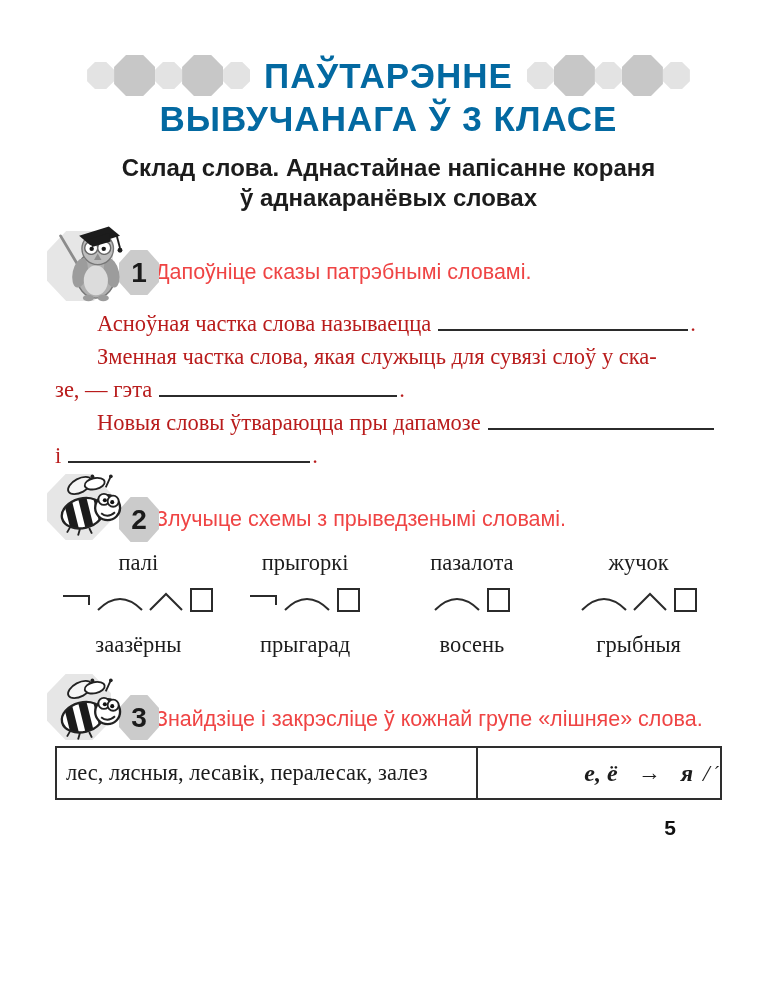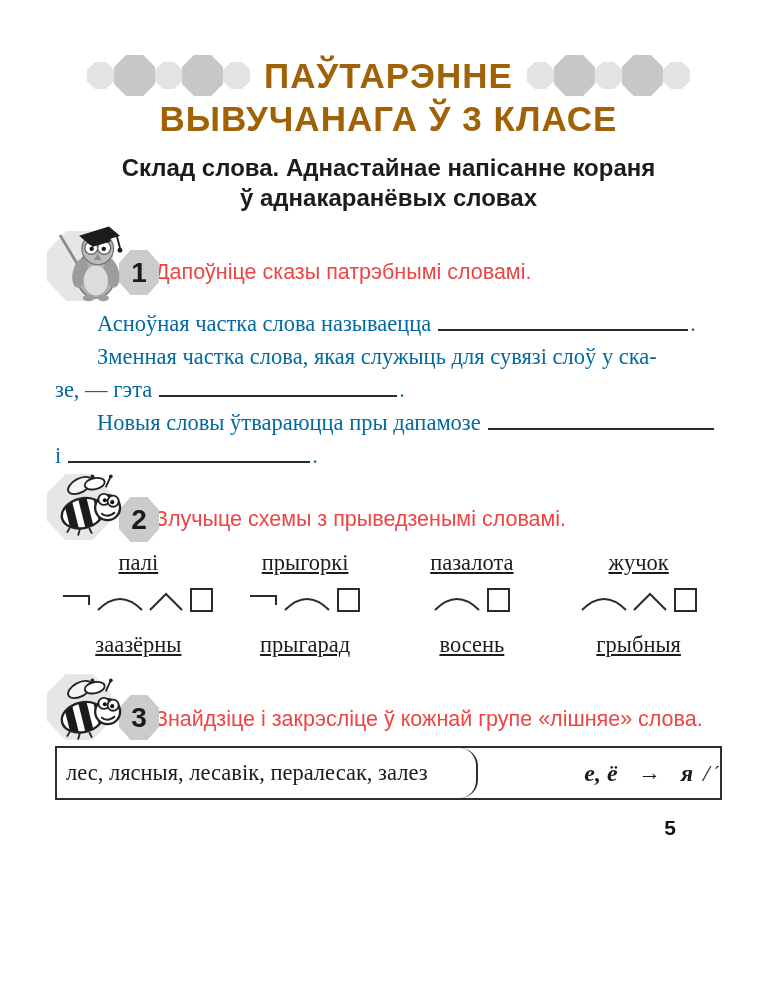--- a/index.html
+++ b/index.html
@@ -12,21 +12,21 @@
     font-family:"Liberation Sans",sans-serif;
     overflow:hidden;
     box-sizing:border-box;
     padding:0 46px 0 55px;
   }
   
   .hdr{padding-top:54px;text-align:center;}
   .hdr-line1{display:flex;align-items:center;justify-content:center;gap:16px;}
   .hdr h1{
     margin:0;font-size:35px;line-height:43px;font-weight:700;
-    letter-spacing:1px;color:#a16207;
+    letter-spacing:1px;color:#0369a1;
   }
   .octs{display:flex;align-items:center;gap:2px;}
   .oct{display:inline-block;background:#e3e3e3;
     clip-path:polygon(29% 0,71% 0,100% 29%,100% 71%,71% 100%,29% 100%,0 71%,0 29%);}
   .oct.small{width:27px;height:27px;margin:0 -2px;}
   .oct.large{width:41px;height:41px;background:#c7c7c7;z-index:1;}
   
   .lesson{margin-top:56px;text-align:center;}
   .lesson-label{font-size:27px;font-weight:700;letter-spacing:5px;}
   .lesson-bar{width:104px;height:7px;background:#c2c2c2;border-radius:3px;margin:4px auto 0;}
@@ -51,40 +51,40 @@
   .exh-2 .icon-bg{top:2px;left:-8px;width:64px;height:66px;}
   .exh-2 .num-badge{right:-4px;bottom:2px;}
   .exh-2 .ex-instruction{padding-bottom:12px;}
   .exh-3{margin-top:16px;height:64px;}
   .exh-3 .ex-icon{height:64px;}
   .exh-3 .icon-bg{top:-2px;left:-8px;width:64px;height:66px;}
   .exh-3 .num-badge{right:-4px;bottom:0;}
   .exh-3 .ex-instruction{padding-bottom:8px;}
   .animal-svg{position:relative;z-index:2;display:block;}
   .ex1-body{margin-top:2px;font-family:"Liberation Serif","DejaVu Serif",serif;
-    font-size:22.5px;line-height:33px;color:#0369a1;}
+    font-size:22.5px;line-height:33px;color:#b91c1c;}
   .body-line{white-space:nowrap;}
   .indent{padding-left:42px;}
   .blank{display:inline-block;border-bottom:2px solid #2b2b2b;height:0.95em;
     vertical-align:baseline;margin:0 2px 0 7px;}
   .bw1{width:250px;}
   .bw3{width:238px;}
   .bw4{width:226px;margin-right:0;}
   .bw5{width:242px;}
   
   .word-grid{display:grid;grid-template-columns:repeat(4,1fr);text-align:center;}
   .wrow1{margin-top:4px;}
-  .word-grid .w{font-family:"Liberation Serif","DejaVu Serif",serif;font-size:22.5px;line-height:30px;text-decoration:underline;}
+  .word-grid .w{font-family:"Liberation Serif","DejaVu Serif",serif;font-size:22.5px;line-height:30px;}
   .scheme-row{margin-top:8px;}
   .scheme{display:flex;justify-content:center;align-items:flex-end;height:28px;}
   .wrow2{margin-top:16px;}
   
   .ex3-table{margin-top:6px;display:flex;border:2px solid #2e2e2e;height:54px;box-sizing:border-box;}
   .ex3-left{flex:0 0 63.5%;border-right:2px solid #2e2e2e;display:flex;align-items:center;
-    padding-left:9px;font-family:"Liberation Serif","DejaVu Serif",serif;font-size:22.5px;box-sizing:border-box;border-radius:18px;}
+    padding-left:9px;font-family:"Liberation Serif","DejaVu Serif",serif;font-size:22.5px;box-sizing:border-box;}
   .ex3-right{flex:1;display:flex;align-items:center;justify-content:flex-end;
     font-family:"Liberation Serif","DejaVu Serif",serif;font-size:24px;}
   .rule-bold{font-weight:700;font-style:italic;}
   .rule-arrow{margin:0 20px;font-size:23px;}
   .rule-sep{margin:0 4px 0 10px;font-style:italic;}
   .rule-accent{font-size:19px;vertical-align:6px;}
   
   .pagenum{margin-top:16px;text-align:right;padding-right:46px;
     font-size:21px;font-weight:700;color:#111;}
 </style>

